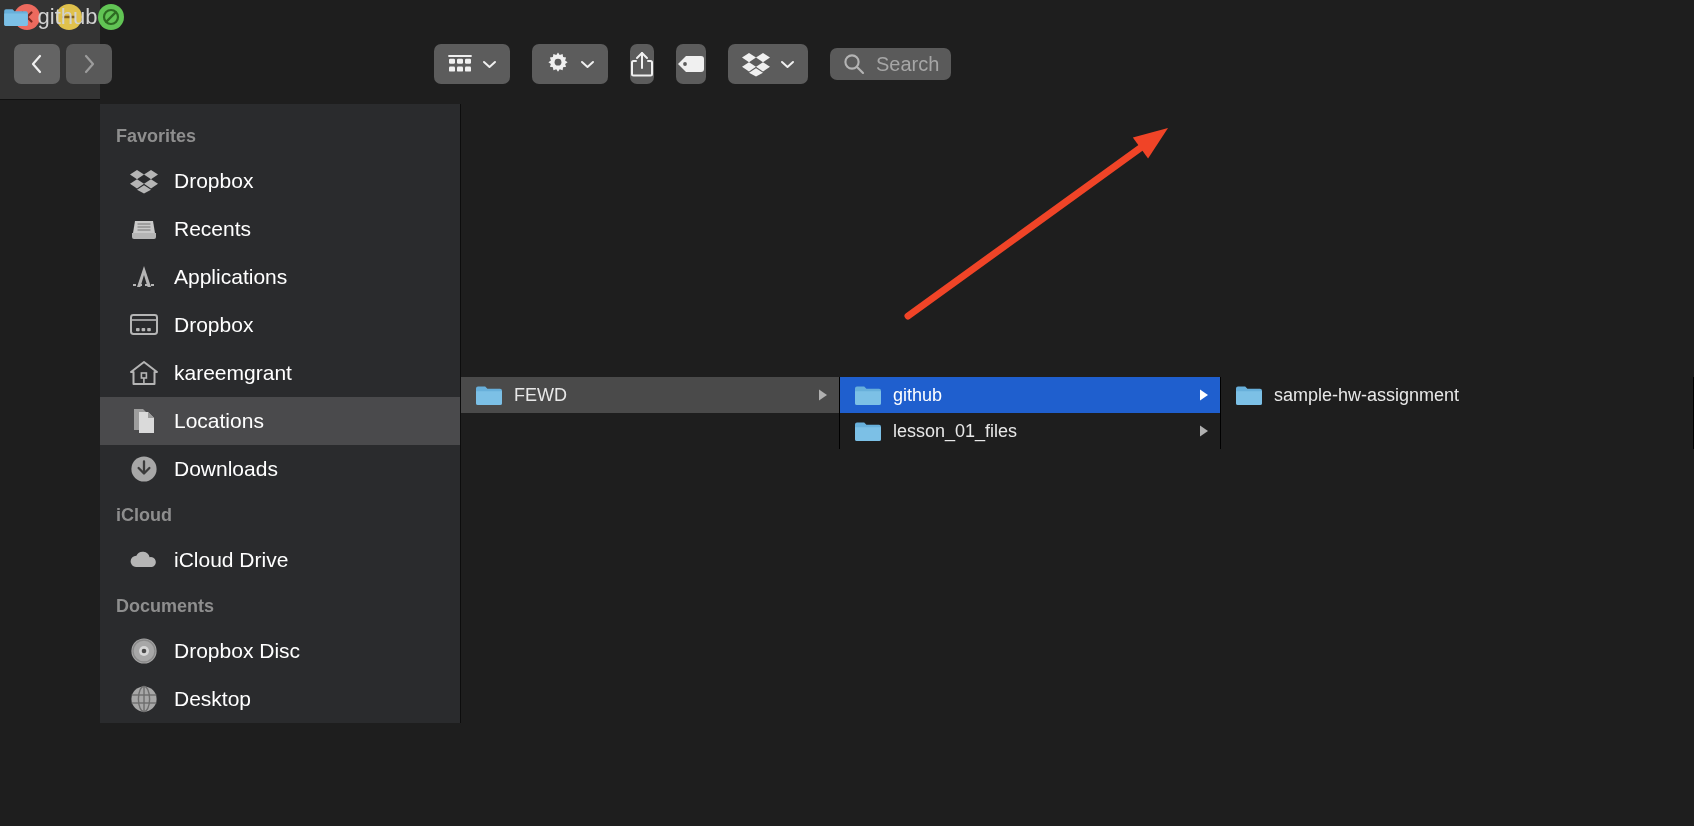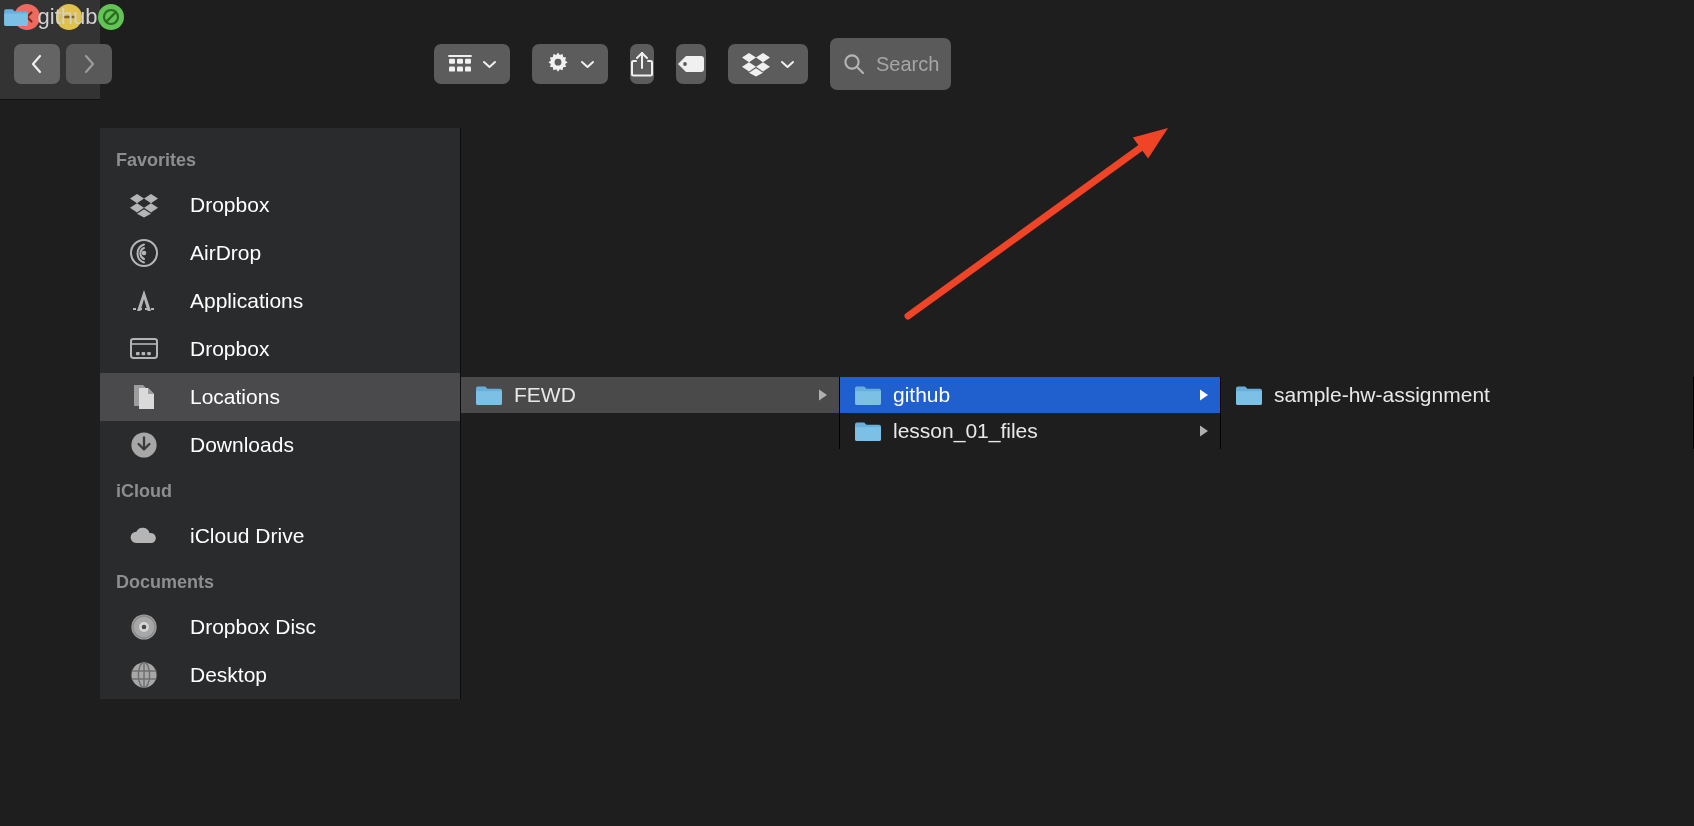--- a/index.html
+++ b/index.html
@@ -80,21 +80,21 @@
   .tb-single {
     background: #5c5c5c; border-radius: 7px; height: 40px; width: 72px;
     display: flex; align-items: center; justify-content: center;
     margin-left: 22px;
   }
   .chev { width: 15px; height: 10px; }
 
   .searchbox {
     margin-left: 22px;
     flex: 1;
-    height: 52px;
+    height: 32px;
     background: #5a5a5a;
     border-radius: 7px;
     display: flex; align-items: center; gap: 10px;
     padding: 0 12px;
   }
   .search-ph { color: #a6a6a6; font-size: 20px; }
 
   
   .body { flex: 1; display: flex; min-height: 0; align-items: center; }
 
@@ -104,40 +104,40 @@
     background: #2a2b2d;
     border-right: 1px solid #0d0d0d;
     padding-top: 10px;
     overflow: hidden;
   }
   .sb-header {
     font-size: 18px; color: #8e8e8e; font-weight: 600;
     padding: 12px 0 10px 16px;
   }
   .sb-item {
-    height: 48px; display: flex; align-items: center; gap: 30px;
+    height: 48px; display: flex; align-items: center; gap: 14px;
     padding-left: 28px; color: #ffffff; font-size: 21px;
   }
   .sb-item.selected { background: #4a4a4c; }
   .sb-icon { width: 32px; height: 32px; display: flex; align-items: center; justify-content: center; flex: 0 0 32px; }
 
   
   .columns { flex: 1; display: flex; min-width: 0; background: #1e1e1e; }
   .column {
     border-right: 1px solid #000;
     min-width: 0;
     overflow: hidden;
   }
   .column.c1 { width: 379px; flex: 0 0 379px; }
   .column.c2 { width: 381px; flex: 0 0 381px; }
   .column.c3 { flex: 1; }
   .row {
     height: 36px; display: flex; align-items: center;
     padding: 0 10px 0 14px; gap: 11px;
-    color: #e8e8e8; font-size: 21px;
+    color: #e8e8e8; font-size: 18px;
     white-space: nowrap;
   }
   .row.sel-inactive { background: #4a4a4a; color: #e8e8e8; }
   .row.sel-active { background: #1F5FCE; color: #ffffff; }
   .row .name { flex: 1; overflow: hidden; text-overflow: ellipsis; }
   .disc { width: 12px; height: 14px; flex: 0 0 12px; }
   .folder { width: 28px; height: 22px; flex: 0 0 28px; }
 
   
   .annotation {
@@ -319,32 +319,35 @@
                 <path d="M22 2 L15 6.6 L22 11.2 L29 6.6 z"></path>
               <path d="M8 20.4 L1 15.8 L8 11.2 L15 15.8 z"></path>
                 <path d="M22 20.4 L15 15.8 L22 11.2 L29 15.8 z"></path>
               <path d="M15 17.2 L8 21.8 L15 25.4 L22 21.8 z"></path>
             </g>
           </svg>
         </span>
         <span>Dropbox</span>
       </div>
 
-      <div class="sb-item">
-        <span class="sb-icon">
-          <svg width="30" height="30" viewBox="0 0 30 30">
-            <circle cx="15" cy="15" r="13" fill="none" stroke="#b5b5b5" stroke-width="2"></circle>
-            <path d="M15 21 a6 6 0 0 1 0-11" fill="none" stroke="#b5b5b5" stroke-width="2" stroke-linecap="round"></path>
-            <path d="M15 24.5 a9.5 9.5 0 0 1 0-18" fill="none" stroke="#b5b5b5" stroke-width="2" stroke-linecap="round"></path>
-            <circle cx="15" cy="15" r="2.3" fill="#b5b5b5"></circle>
-          </svg>
-        </span>
-        <span>AirDrop</span>
-      </div>
-
+
+      <div class="sb-item">
+        <span class="sb-icon">
+          <svg width="28" height="28" viewBox="0 0 28 28">
+            <path d="M5 6 h18 l2 12 H3 z" fill="#c9c9c9"></path>
+            <g stroke="#8c8c8c" stroke-width="1.4">
+              <path d="M7.5 9 H20.5"></path>
+                <path d="M7.5 12 H20.5"></path>
+                <path d="M7.5 15 H20.5"></path>
+            </g>
+            <path d="M2 18 h24 v4 a2 2 0 0 1-2 2 H4 a2 2 0 0 1-2-2 z" fill="#b5b5b5"></path>
+          </svg>
+        </span>
+        <span>Recents</span>
+      </div>
 
       <div class="sb-item">
         <span class="sb-icon">
           <svg width="30" height="28" viewBox="0 0 30 28">
             <path d="M15 3 L22 24 L18.6 24 L15 12 L11.4 24 L8 24 z" fill="#b5b5b5"></path>
             <path d="M4 22 L26 22" stroke="#b5b5b5" stroke-width="2" stroke-dasharray="3 3"></path>
           </svg>
         </span>
         <span>Applications</span>
       </div>
@@ -357,20 +360,30 @@
             <g fill="#b5b5b5">
               <rect x="7" y="16" width="3.6" height="3.2" rx="0.8"></rect>
               <rect x="12.6" y="16" width="3.6" height="3.2" rx="0.8"></rect>
               <rect x="18.2" y="16" width="3.6" height="3.2" rx="0.8"></rect>
             </g>
           </svg>
         </span>
         <span>Dropbox</span>
       </div>
 
+      <div class="sb-item">
+        <span class="sb-icon">
+          <svg width="30" height="28" viewBox="0 0 30 28">
+            <path d="M15 3 L28 13 L25.5 13 L25.5 25 L4.5 25 L4.5 13 L2 13 z" fill="none" stroke="#b5b5b5" stroke-width="2" stroke-linejoin="round"></path>
+            <rect x="12.4" y="14" width="5" height="5" fill="none" stroke="#b5b5b5" stroke-width="1.6"></rect>
+            <path d="M14.9 19 V25" stroke="#b5b5b5" stroke-width="1.6"></path>
+          </svg>
+        </span>
+        <span>kareemgrant</span>
+      </div>
 
       <div class="sb-item selected">
         <span class="sb-icon">
           <svg width="28" height="30" viewBox="0 0 28 30">
             <path d="M4 3 h9 l5 5 v16 H4 z" fill="#9d9d9d"></path>
             <path d="M9 6 h9 l6 6 v15 H9 z" fill="#dadada"></path>
             <path d="M18 6 v6 h6 z" fill="#9d9d9d"></path>
           </svg>
         </span>
         <span>Locations</span>

